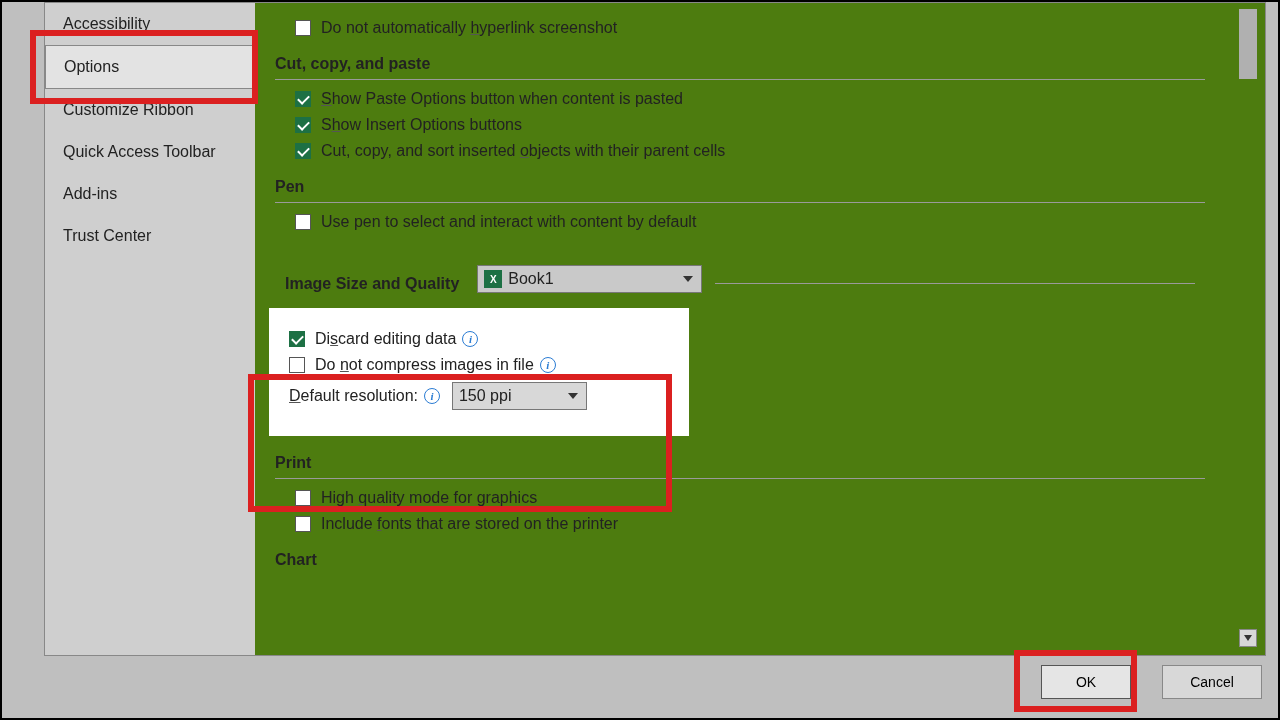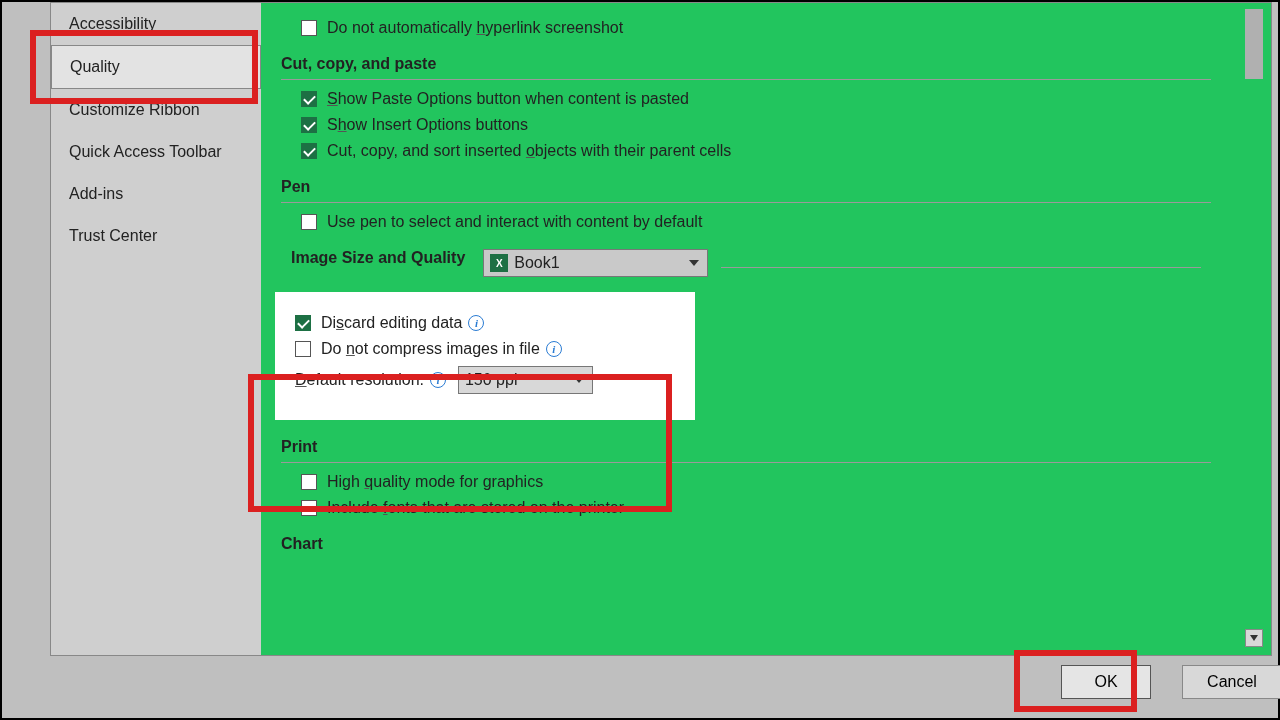--- a/index.html
+++ b/index.html
@@ -1,52 +1,52 @@
 <!DOCTYPE html>
 <html><head>
 <meta charset="utf-8">
 <style>
 * { box-sizing: border-box; margin: 0; padding: 0; font-family: "Segoe UI", Arial, sans-serif; }
 body { background: #bfbfbf; width: 1280px; height: 720px; overflow: hidden; position: relative; }
 .outer { position:absolute; left:0; top:0; width:1280px; height:720px; border:2px solid #000; background:#bfbfbf; }
-.dialog { position: absolute; left: 48px; top: 0; width: 1222px; height: 654px; background: #22c55e; border:1px solid #888; }
+.dialog { position: absolute; left: 42px; top: 0; width: 1222px; height: 654px; background: #4d7c0f; border:1px solid #888; }
 .sidebar { position: absolute; left: 0; top: 0; width: 210px; height: 652px; background: #cfcfcf; }
 .side-item { padding: 12px 18px; font-size: 16px; color: #222; cursor: default; }
 .side-selected { background: #e3e3e3; border:1px solid #888; }
 .content { position: absolute; left: 230px; top: 0; width: 970px; height: 652px; padding-top: 8px; font-size: 16px; color: #222; }
 .row { display: flex; align-items: center; margin: 8px 0 8px 20px; }
 .chk { width: 16px; height: 16px; border: 1px solid #555; background: #fff; margin-right: 10px; display:inline-flex; align-items:center; justify-content:center; flex-shrink:0;}
 .chk.checked { background: #1d7044; border-color:#1d7044;}
 .chk.checked::after { content:""; width:5px; height:9px; border:solid #fff; border-width:0 2px 2px 0; transform:rotate(45deg); margin-bottom:2px;}
 .section-title { font-weight: 700; margin: 18px 0 4px 0; }
 .sep { border: none; border-top: 1px solid #9a9a9a; margin: 6px 0 10px 0; width: 930px; }
 .und { text-decoration: underline; text-decoration-color: #555; }
 .info-icon { display:inline-flex; width:16px; height:16px; border:1.5px solid #2b7cd3; border-radius:50%; color:#2b7cd3; font-size:11px; font-weight:bold; align-items:center; justify-content:center; margin-left:6px; font-family:Georgia,serif; font-style:italic;}
 .dropdown { display:inline-flex; align-items:center; height:28px; border:1px solid #777; background:#c9c9c9; padding: 0 6px; position:relative; }
 .dropdown .caret { position:absolute; right:8px; width:0; height:0; border-left:5px solid transparent; border-right:5px solid transparent; border-top:6px solid #333;}
 .xl-icon { width:18px; height:18px; background:#1d7044; margin-right:6px; display:inline-flex; align-items:center; justify-content:center; color:#fff; font-size:10px; font-weight:bold;}
 .res-dd { width:135px; background:#d8d8d8; }
 .wb-dd { width:225px; }
 .highlight-white { background:#fff; padding: 14px 14px 18px 10px; margin-left: -6px; width: 420px;}
 .red-box { position:absolute; border: 6px solid #db2020; pointer-events:none; z-index:10;}
-.btn { position:absolute; height:34px; width:90px; border:1px solid #888; background:#d8d8d8; display:flex; align-items:center; justify-content:center; font-size:16px;margin-left:20px; }
+.btn { position:absolute; height:34px; width:90px; border:1px solid #888; background:#d8d8d8; display:flex; align-items:center; justify-content:center; font-size:14px; }
 .btn.ok { background:#e5e5e5; border:1px solid #555; }
 .scroll-thumb { position:absolute; right:8px; top:6px; width:18px; height:70px; background:#b0b0b0; }
 .scroll-btn { position:absolute; right:8px; width:18px; height:18px; border:1px solid #888; background:#d8d8d8; display:flex; align-items:center; justify-content:center;}
 .scroll-btn .tri { width:0;height:0;border-left:4px solid transparent;border-right:4px solid transparent;border-top:6px solid #333;}
 </style>
 </head>
 <body>
 
 <div class="outer">
 <div class="dialog">
 
   <div class="sidebar">
     <div class="side-item">Accessibility</div>
-    <div class="side-item side-selected">Quality</div>
+    <div class="side-item side-selected">Options</div>
     <div class="side-item">Customize Ribbon</div>
     <div class="side-item">Quick Access Toolbar</div>
     <div class="side-item">Add-ins</div>
     <div class="side-item">Trust Center</div>
   </div>
 
   <div class="content">
     <div class="row">
       <span class="chk"></span>
       <span>Do not automatically <span class="und">h</span>yperlink screenshot</span>
@@ -67,21 +67,21 @@
       <span>Cut, copy, and sort inserted <span class="und">o</span>bjects with their parent cells</span>
     </div>
 
     <div class="section-title">Pen</div>
     <hr class="sep">
     <div class="row">
       <span class="chk"></span>
       <span>Use pen to select and interact with content by default</span>
     </div>
 
-    <div style="display:flex; align-items:flex-start; margin-top:18px;">
+    <div style="display:flex; align-items:flex-end; margin-top:34px;">
       <span class="section-title" style="margin:0 18px 0 10px;">Image Size and Quality</span>
       <div class="dropdown wb-dd">
         <span class="xl-icon">X</span>
         <span>Book1</span>
         <span class="caret"></span>
       </div>
     </div>
     <hr class="sep" style="width:480px; margin-left:440px; position:relative; top:-16px;">
 
     <div class="highlight-white" style="margin-top:-2px;">

